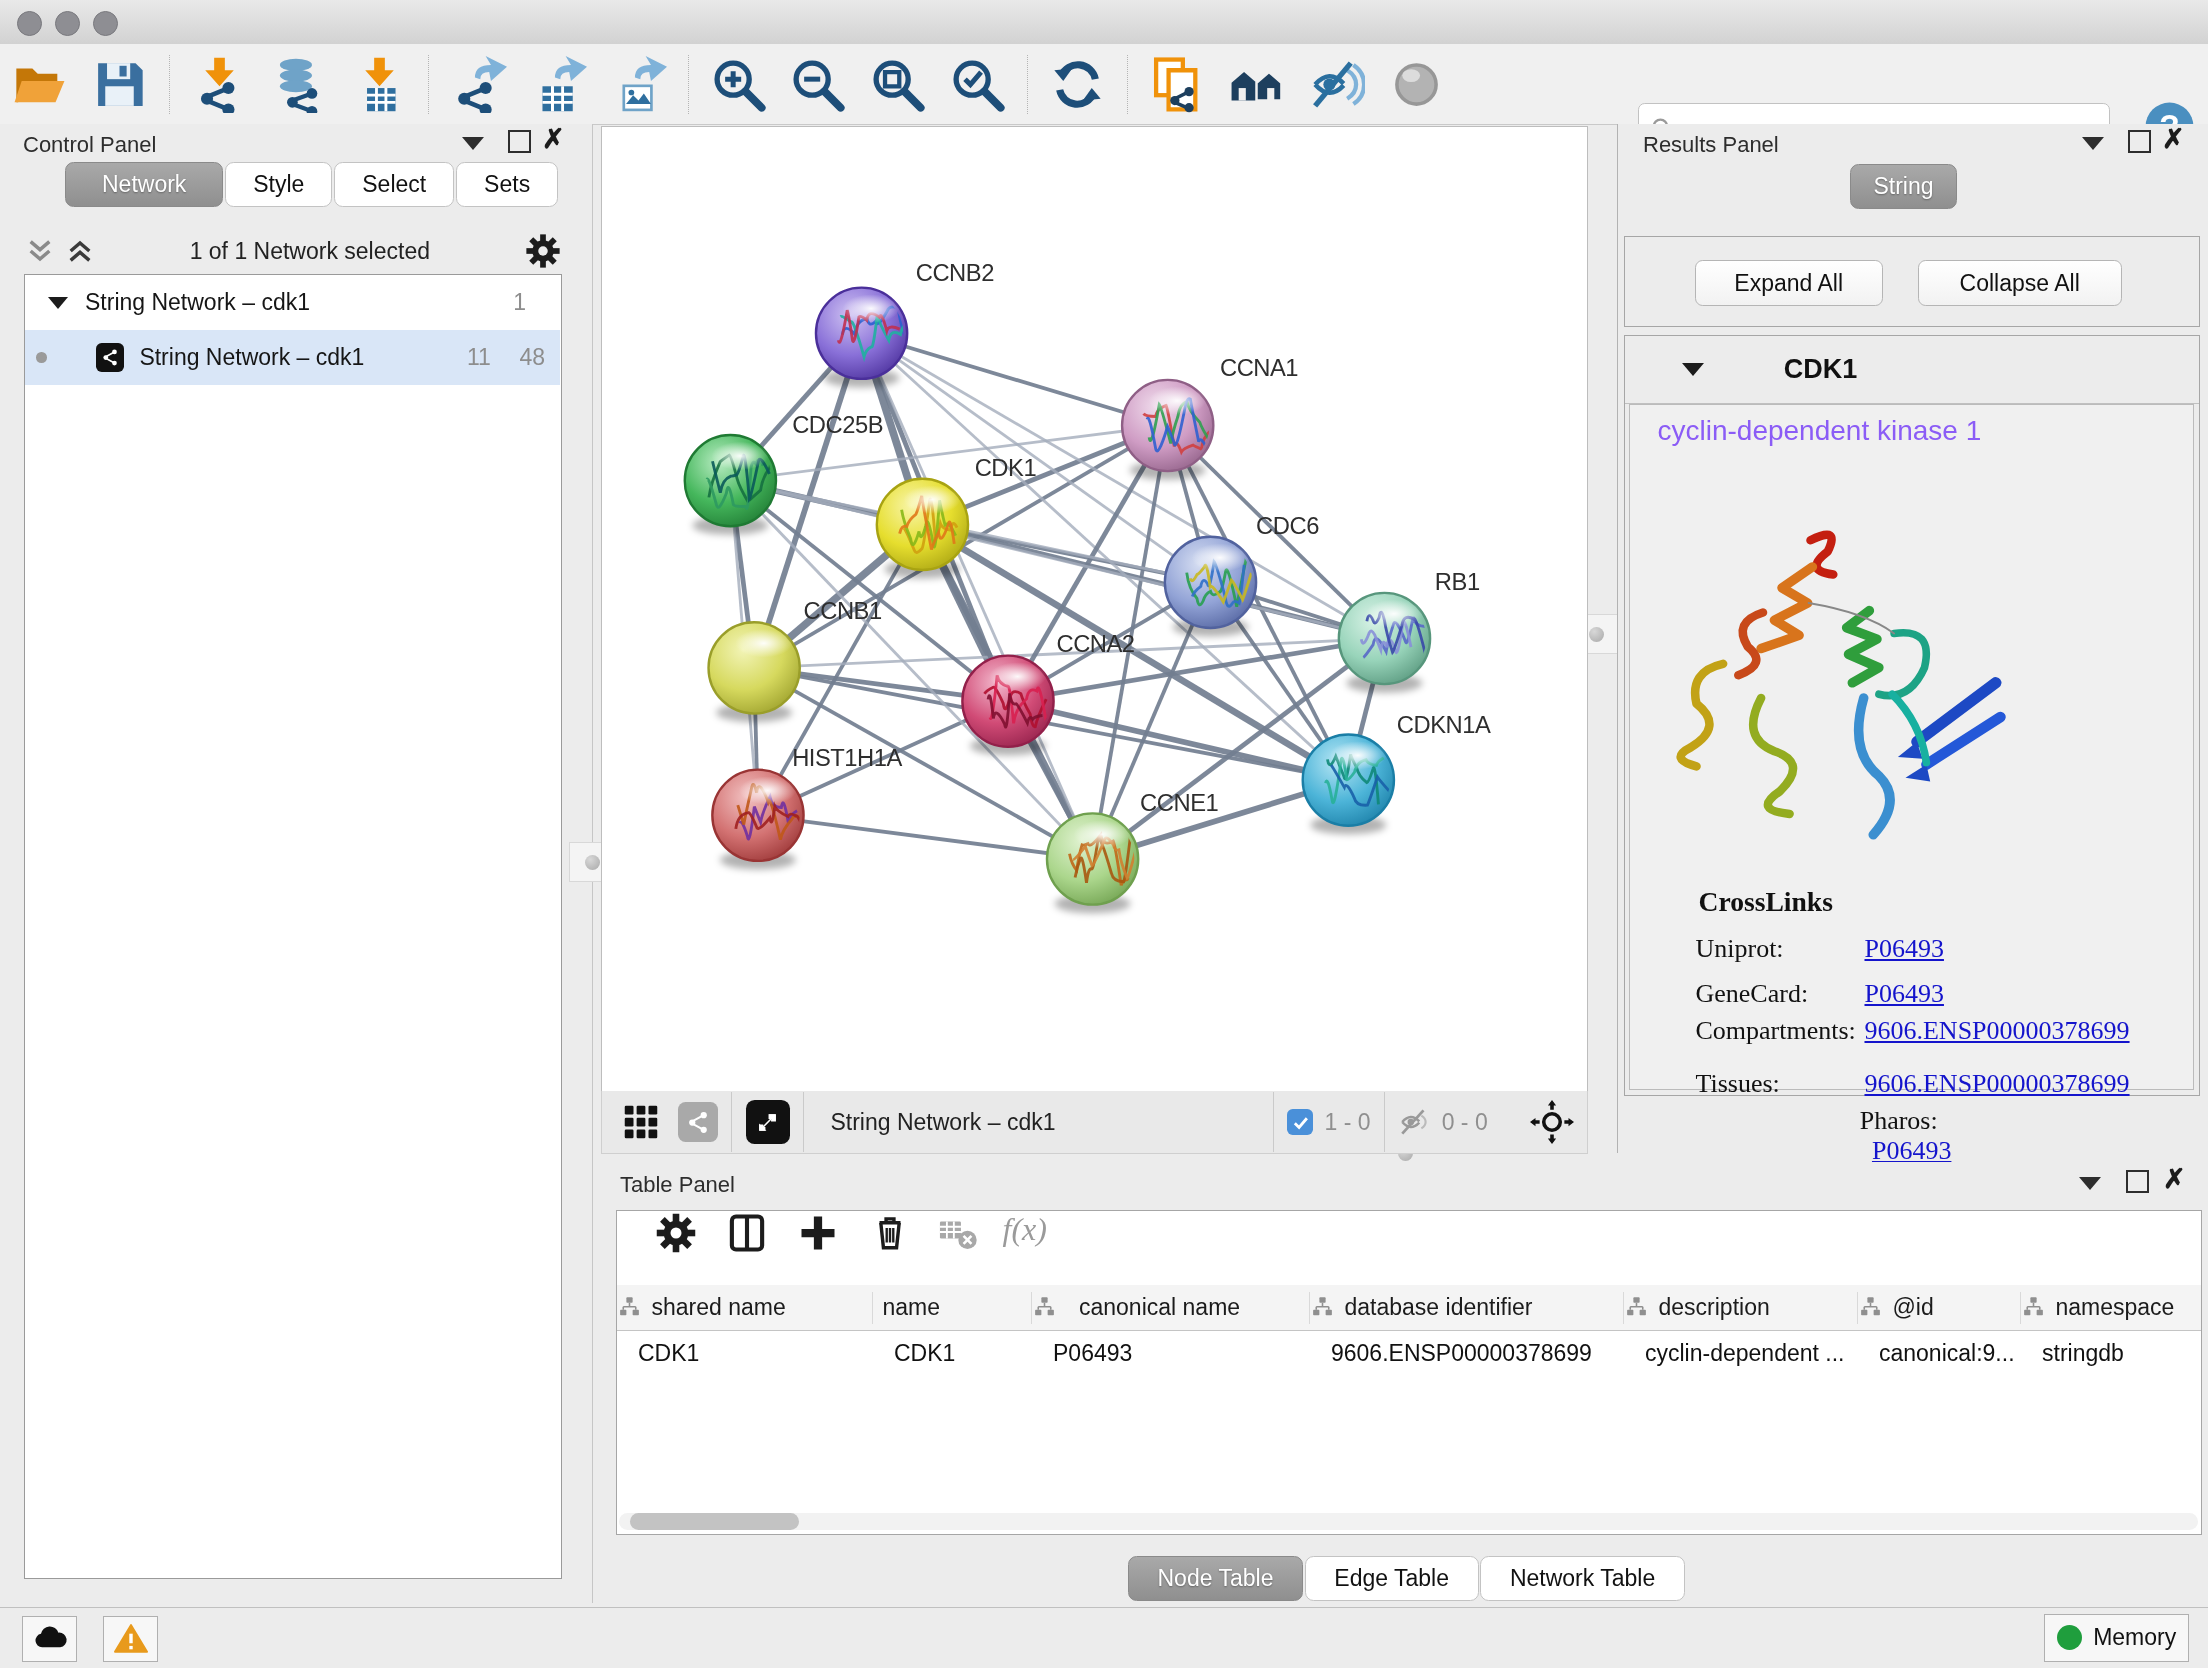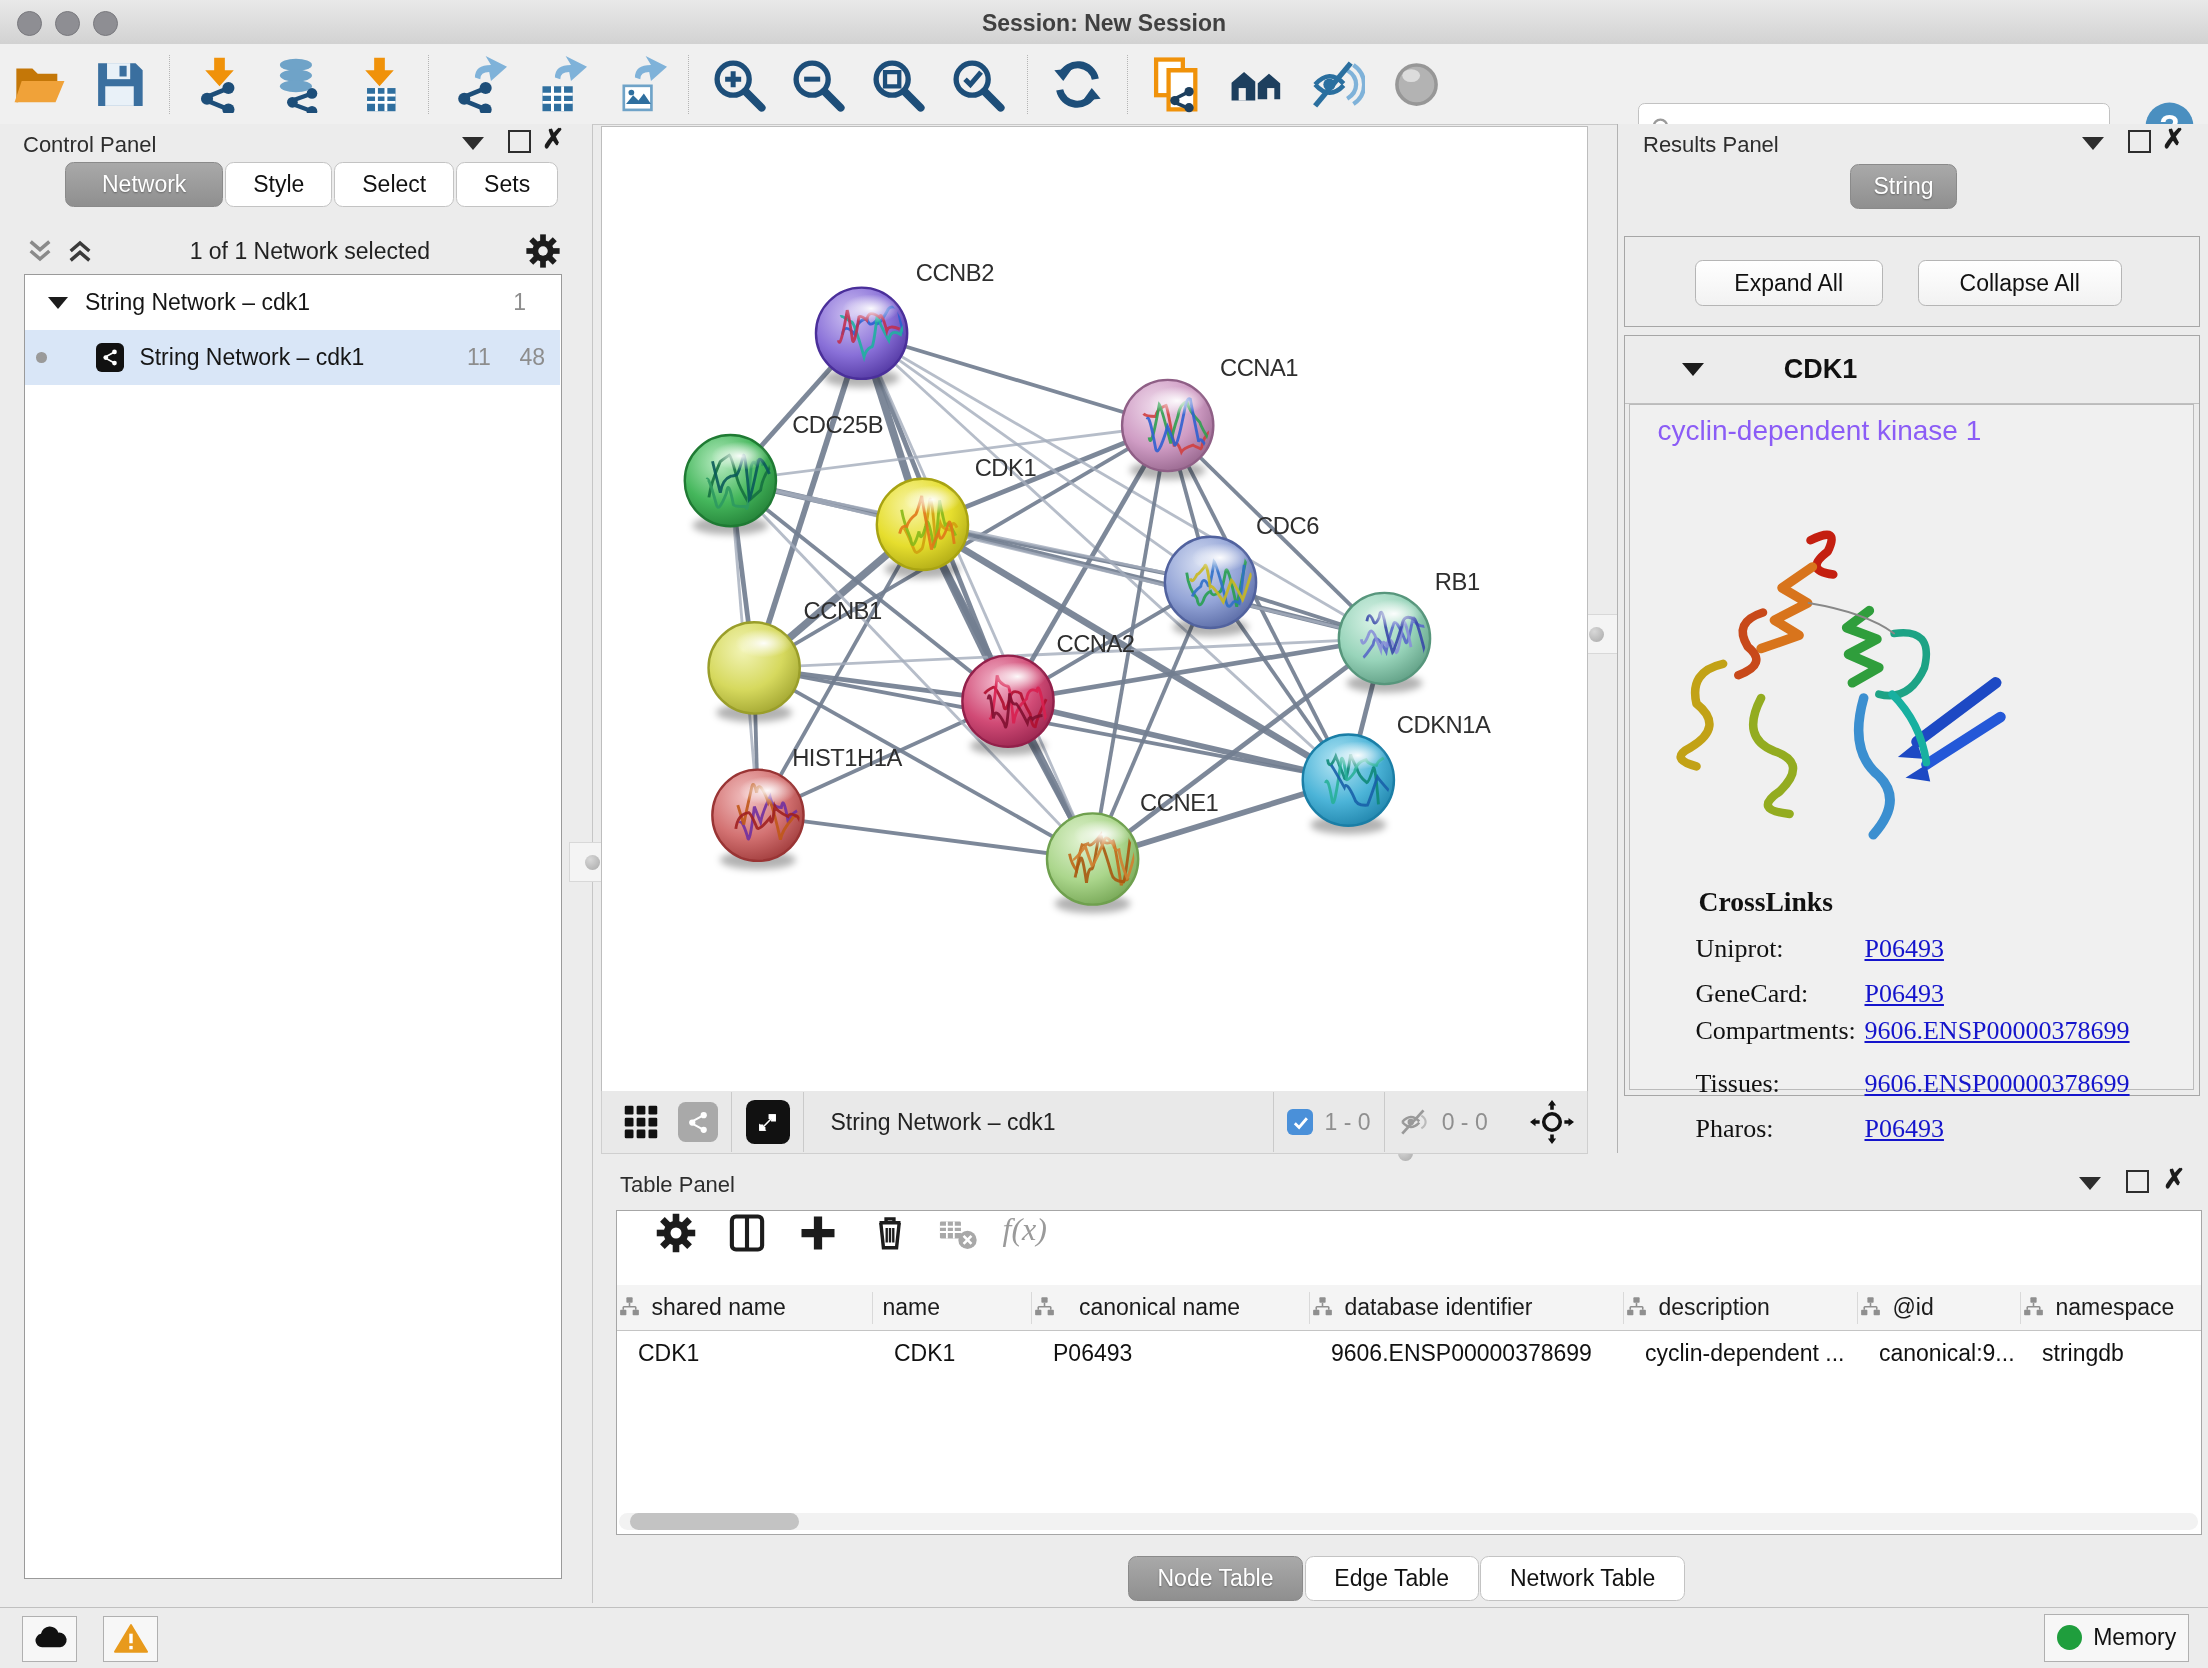--- a/index.html
+++ b/index.html
@@ -67,21 +67,20 @@
   #memory-btn i{width:25px;height:25px;border-radius:50%;background:#1f9e3d;margin-right:11.4px;display:inline-block;}
   .gearsvg{display:block;}
 </style>
 </head>
 <body>
 
 <div id="titlebar" class="abs">
   <span class="tlight" style="left:17px"></span>
   <span class="tlight" style="left:55px"></span>
   <span class="tlight" style="left:93px"></span>
-  <div id="wintitle">Session: New Session</div>
 </div>
 
 <div id="toolbar" class="abs">
   <svg class="tbi" viewBox="0 0 32 32">
       <path d="M3 7h9l3 3h11v4H8L4 26H3z" fill="#c47708"></path>
       <path d="M6 14h24l-5 12H2z" fill="#f0a239"></path>
     </svg>
   <svg class="tbi" viewBox="0 0 32 32">
       <path d="M4 4h21l4 4v20H4z" fill="#3a6f9f"></path>
       <rect x="9" y="4" width="13" height="9" fill="#e9f1f8"></rect>
@@ -635,21 +634,21 @@
             <a class="xl-link">P06493</a>
           </div>
           <div style="display: flex; height: 45px; align-items: flex-start;">
             <span class="xl-label" style="margin-left: 65px; width: 169px;">Compartments:</span>
             <a class="xl-link">9606.ENSP00000378699</a>
           </div>
           <div style="display: flex; height: 45px; align-items: center;">
             <span class="xl-label" style="margin-left: 65px; width: 169px;">Tissues:</span>
             <a class="xl-link">9606.ENSP00000378699</a>
           </div>
-          <div style="display: flex; height: 45px; align-items: center;">
+          <div style="display: flex; height: 45px; align-items: center; flex-direction: column;">
             <span class="xl-label" style="margin-left: 65px; width: 169px;">Pharos:</span>
             <a class="xl-link">P06493</a>
           </div>
         </div>
     </div>
   </div>
 </div>
 
 <div id="table-panel" class="abs">
   <div class="abs ptitle" style="left:21px;top:9.5px">Table Panel</div>

